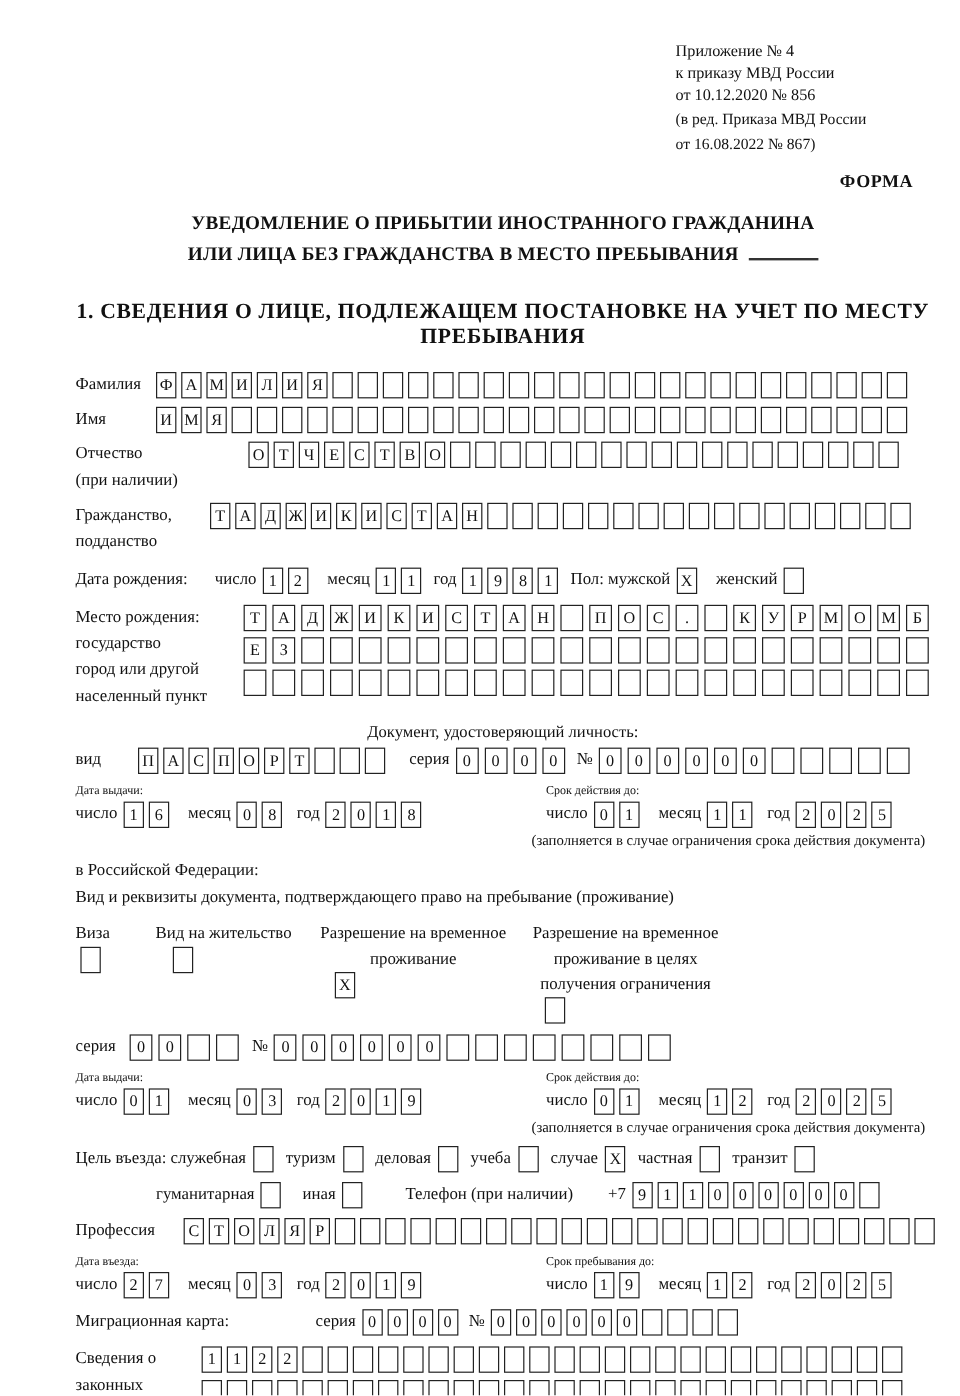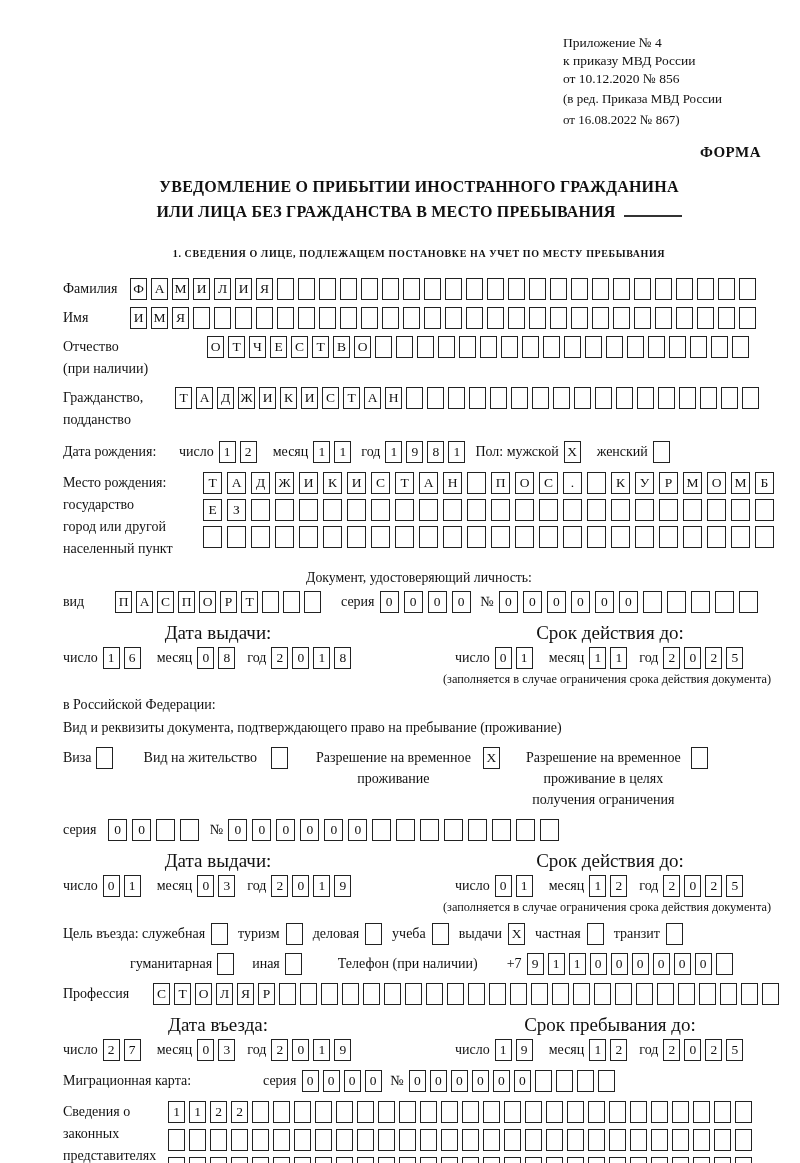--- a/index.html
+++ b/index.html
@@ -8,47 +8,47 @@
     padding:34px 25px 10px 63px;background:#fff;overflow:hidden;
     font-family:"Liberation Serif","DejaVu Serif",serif;color:#111;
   }
   
   .appendix{margin-left:500px;font-size:13.5px;line-height:1.32;}
   .appendix .sub{font-size:13px;margin-top:3px;}
   .forma{font-weight:bold;font-size:15px;text-align:right;margin:16px 14px 0 0;letter-spacing:.5px;}
   
   .title{font-weight:bold;font-size:16px;text-align:center;line-height:1.5;margin-top:14px;letter-spacing:.2px;}
   .blank-line{display:inline-block;width:58px;border-bottom:2px solid #333;height:1em;vertical-align:baseline;margin-left:8px;}
-  .sect{font-weight:bold;font-size:10px;text-align:center;margin-top:24px;letter-spacing:.6px;}
+  .sect{font-weight:bold;font-size:18px;text-align:center;margin-top:24px;letter-spacing:.6px;}
   
   .frow{display:flex;align-items:flex-start;margin-top:7px;}
   .frow.vcenter{align-items:center;}
   .flabel{font-size:14px;line-height:22px;flex:none;white-space:nowrap;}
   .flabel .l2{line-height:22px;}
   .cells{display:flex;flex-wrap:nowrap;flex:none;}
   .cell{
     flex:none;box-sizing:border-box;width:17px;height:22px;
     border:1.6px solid #222;margin-right:4px;text-align:center;
     font-size:13.5px;line-height:19px;background:#fff;
   }
   .wide .cell{width:19px;margin-right:5px;}
   .center-bold{font-weight:normal;font-size:13.8px;text-align:center;margin-top:10px;}
   
   .dates-block{margin-top:9px;}
   .dcols{display:flex;}
   .dcol-l{width:392px;flex:none;}
   .dcol-r{flex:1;}
-  .dhead{font-size:19px;text-align:center;width:310px;}
+  .dhead{font-size:10px;width:310px;}
   .drow{display:flex;align-items:center;margin-top:3px;}
   .dl{font-size:14px;margin-right:5px;white-space:nowrap;}
   .dm{margin-left:12px;}
   .dnote{font-size:12.3px;text-align:right;margin:3px 4px 0 0;}
   
   .permit-row{display:flex;align-items:flex-start;margin-top:8px;}
-  .pitem{display:flex;align-items:flex-start;}
+  .pitem{display:flex;align-items:flex-start;flex-direction:column;}
   .plabel{font-size:14px;line-height:21px;text-align:center;white-space:nowrap;}
   .gap6>*{margin-right:6px;}
 </style>
 </head>
 <body>
 
 <div class="page">
 
   <div class="appendix">
     <div>Приложение № 4</div>
@@ -425,21 +425,21 @@
     <div>Вид и реквизиты документа, подтверждающего право на пребывание (проживание)</div>
   </div>
 
   <div class="permit-row">
     <div class="pitem">
       <span class="plabel">Виза</span>
       <span class="cells" style="margin-left:4px">
           <span class="cell"></span>
         </span>
     </div>
-    <div class="pitem" style="margin-left:27px">
+    <div class="pitem" style="margin-left:38px">
       <span class="plabel">Вид на жительство</span>
       <span class="cells" style="margin-left:14px">
           <span class="cell"></span>
         </span>
     </div>
     <div class="pitem" style="margin-left:24px">
       <span class="plabel">
         <span style="display:block">Разрешение на временное</span>
         <span style="display:block">проживание</span>
       </span>
@@ -546,21 +546,21 @@
         <span class="cell"></span>
       </span>
     <span class="dl">деловая</span>
     <span class="cells">
         <span class="cell"></span>
       </span>
     <span class="dl">учеба</span>
     <span class="cells">
         <span class="cell"></span>
       </span>
-    <span class="dl">выдачи</span>
+    <span class="dl">случае</span>
     <span class="cells">
         <span class="cell">X</span>
       </span>
     <span class="dl">частная</span>
     <span class="cells">
         <span class="cell"></span>
       </span>
     <span class="dl">транзит</span>
     <span class="cells">
         <span class="cell"></span>

